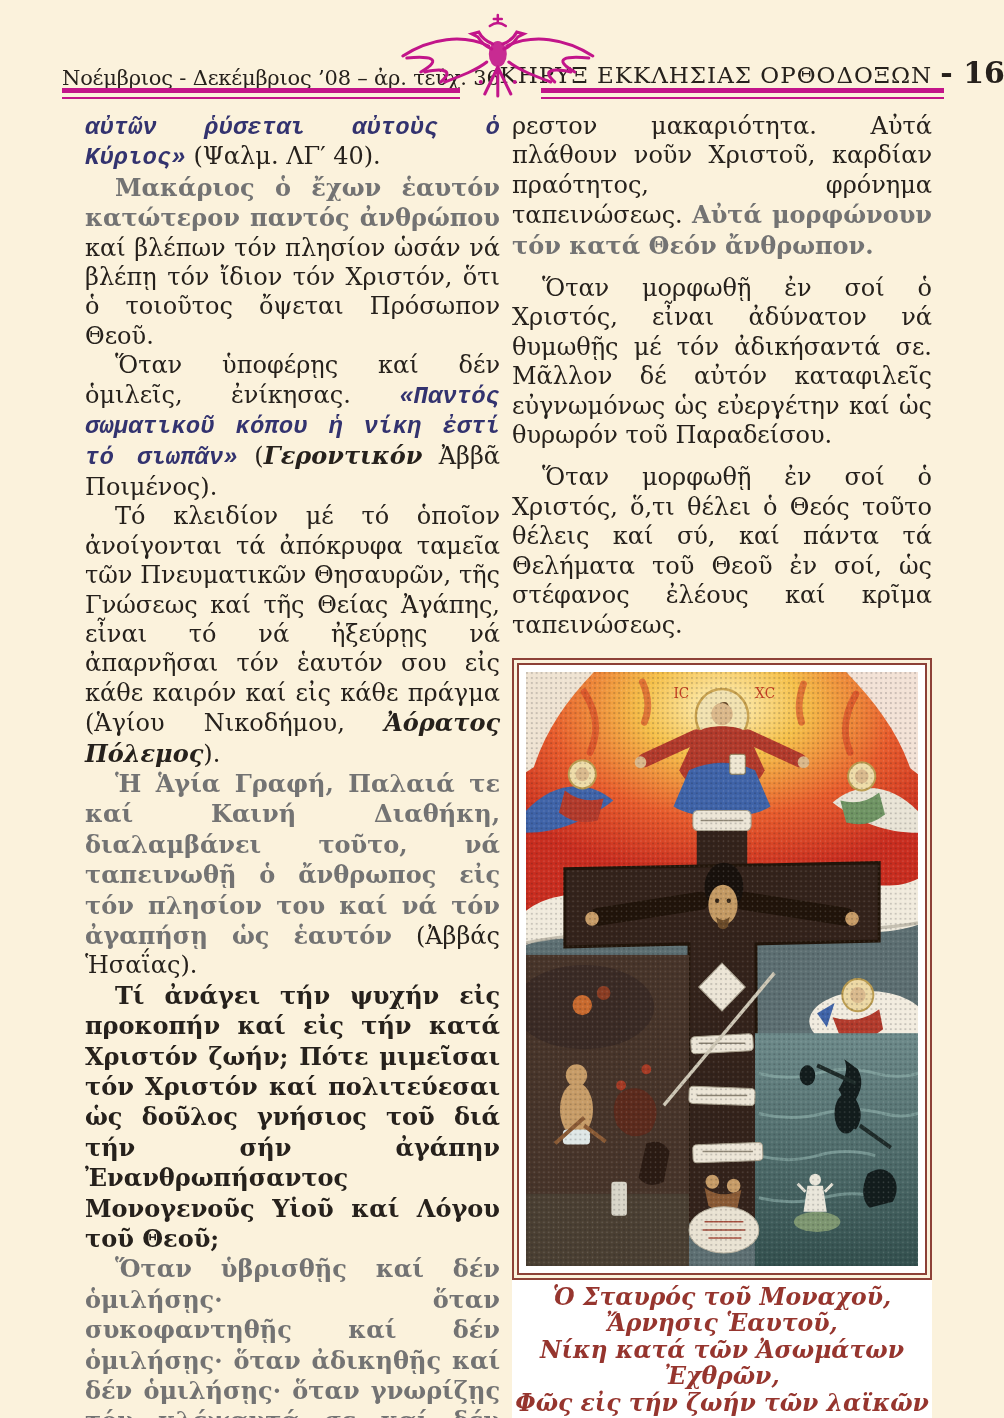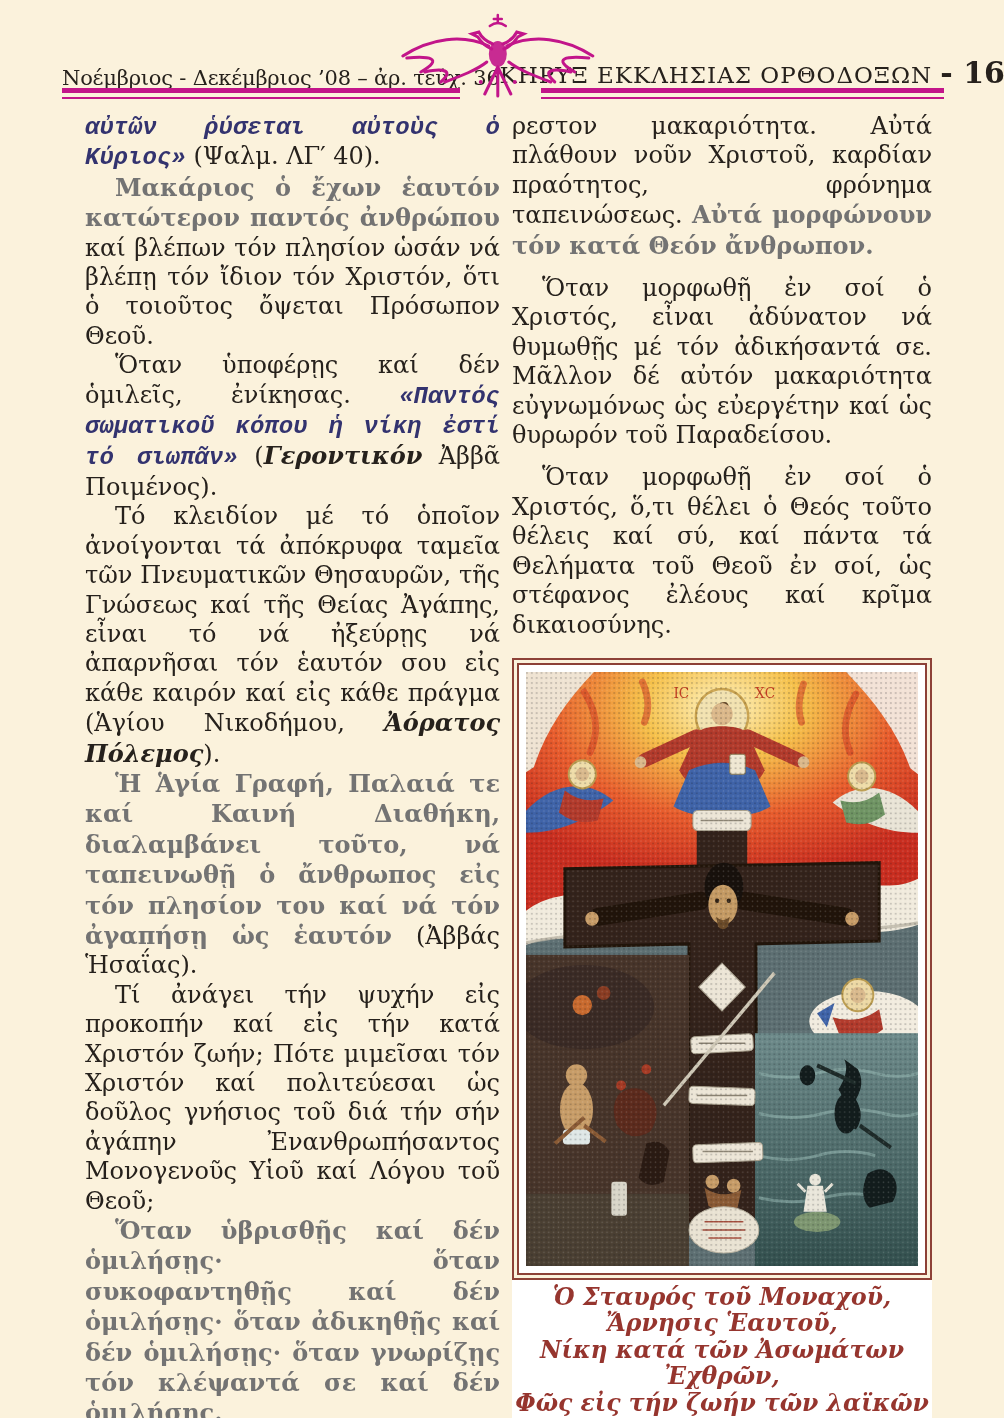--- a/index.html
+++ b/index.html
@@ -38,21 +38,21 @@
     position:absolute;top:112px;left:85px;right:72px;
     display:flex;gap:12px;
   }
   .col{font-size:24px;line-height:29.4px;}
   .col-left{flex:0 0 415px;}
   .col-right{flex:1;min-width:0;}
   .para{margin:0;text-align:justify;}
   .para.indent{text-indent:30px;}
   .para.gap{margin-top:13px;}
   .seg-reg{}
-  .seg-bold{font-weight:normal;}
+  .seg-bold{font-weight:bold;}
   .seg-boldital{font-weight:bold;font-style:italic;margin-top:31px;}
   .seg-blue{font-weight:bold;color:#737373;}
   .seg-blueital{font-weight:bold;font-style:italic;color:#33336f;font-family:Liberation Mono, monospace;}
 
   
   .icon-frame{
     margin-top:18px;
     border:2px solid #8d4137;
     padding:3px;background:#fbf2dc;
   }
@@ -130,22 +130,22 @@
         <p class="para indent"><span class="seg-reg">Ὅταν ὑποφέρῃς καί δέν ὁμιλεῖς, ἐνίκησας. </span><span class="seg-blueital">«Παντός σωματικοῦ κόπου ἡ νίκη ἐστί τό σιωπᾶν»</span><span class="seg-reg"> (</span><span class="seg-boldital">Γεροντικόν</span><span class="seg-reg"> Ἀββᾶ Ποιμένος).</span></p>
         <p class="para indent"><span class="seg-reg">Τό κλειδίον μέ τό ὁποῖον ἀνοίγονται τά ἀπόκρυφα ταμεῖα τῶν Πνευματικῶν Θησαυρῶν, τῆς Γνώσεως καί τῆς Θείας Ἀγάπης, εἶναι τό νά ἠξεύρῃς νά ἀπαρνῆσαι τόν ἑαυτόν σου εἰς κάθε καιρόν καί εἰς κάθε πράγμα (Ἁγίου Νικοδήμου, </span><span class="seg-boldital">Ἀόρατος Πόλεμος</span><span class="seg-reg">).</span></p>
         <p class="para indent"><span class="seg-blue">Ἡ Ἁγία Γραφή, Παλαιά τε καί Καινή Διαθήκη, διαλαμβάνει τοῦτο, νά ταπεινωθῇ ὁ ἄνθρωπος εἰς τόν πλησίον του καί νά τόν ἀγαπήσῃ ὡς ἑαυτόν </span><span class="seg-reg">(Ἀββάς Ἡσαΐας).</span></p>
         <p class="para indent"><span class="seg-bold">Τί ἀνάγει τήν ψυχήν εἰς προκοπήν καί εἰς τήν κατά Χριστόν ζωήν; Πότε μιμεῖσαι τόν Χριστόν καί πολιτεύεσαι ὡς δοῦλος γνήσιος τοῦ διά τήν σήν ἀγάπην Ἐνανθρωπήσαντος Μονογενοῦς Υἱοῦ καί Λόγου τοῦ Θεοῦ;</span></p>
         <p class="para indent"><span class="seg-blue">Ὅταν ὑβρισθῇς καί δέν ὁμιλήσῃς· ὅταν συκοφαντηθῇς καί δέν ὁμιλήσῃς· ὅταν ἀδικηθῇς καί δέν ὁμιλήσῃς· ὅταν γνωρίζῃς τόν κλέψαντά σε καί δέν ὁμιλήσῃς.</span></p>
       </div>
 
     <div class="col col-right">
       <div>
           <p class="para"><span class="seg-reg">ρεστον μακαριότητα. Αὐτά πλάθουν νοῦν Χριστοῦ, καρδίαν πραότητος, φρόνημα ταπεινώσεως. </span><span class="seg-blue">Αὐτά μορφώνουν τόν κατά Θεόν ἄνθρωπον.</span></p>
-          <p class="para indent gap"><span class="seg-reg">Ὅταν μορφωθῇ ἐν σοί ὁ Χριστός, εἶναι ἀδύνατον νά θυμωθῇς μέ τόν ἀδικήσαντά σε. Μᾶλλον δέ αὐτόν μακαριότητα εὐγνωμόνως ὡς εὐεργέτην καί ὡς θυρωρόν τοῦ Παραδείσου.</span></p>
-          <p class="para indent gap"><span class="seg-reg">Ὅταν μορφωθῇ ἐν σοί ὁ Χριστός, ὅ,τι θέλει ὁ Θεός τοῦτο θέλεις καί σύ, καί πάντα τά Θελήματα τοῦ Θεοῦ ἐν σοί, ὡς στέφανος ἐλέους καί κρῖμα δικαιοσύνης.</span></p>
+          <p class="para indent gap"><span class="seg-reg">Ὅταν μορφωθῇ ἐν σοί ὁ Χριστός, εἶναι ἀδύνατον νά θυμωθῇς μέ τόν ἀδικήσαντά σε. Μᾶλλον δέ αὐτόν καταφιλεῖς εὐγνωμόνως ὡς εὐεργέτην καί ὡς θυρωρόν τοῦ Παραδείσου.</span></p>
+          <p class="para indent gap"><span class="seg-reg">Ὅταν μορφωθῇ ἐν σοί ὁ Χριστός, ὅ,τι θέλει ὁ Θεός τοῦτο θέλεις καί σύ, καί πάντα τά Θελήματα τοῦ Θεοῦ ἐν σοί, ὡς στέφανος ἐλέους καί κρῖμα ταπεινώσεως.</span></p>
         </div>
 
       <div class="icon-frame">
         <div class="icon-frame-inner">
           <svg class="icon-art" viewBox="0 0 404 592" preserveAspectRatio="none">
             <defs>
               <radialGradient id="glory" cx="50%" cy="14%" r="68%">
                 <stop offset="0%" stop-color="#fdf3c2"></stop>
                 <stop offset="30%" stop-color="#f6c14a"></stop>
                 <stop offset="65%" stop-color="#e85c2c"></stop>

